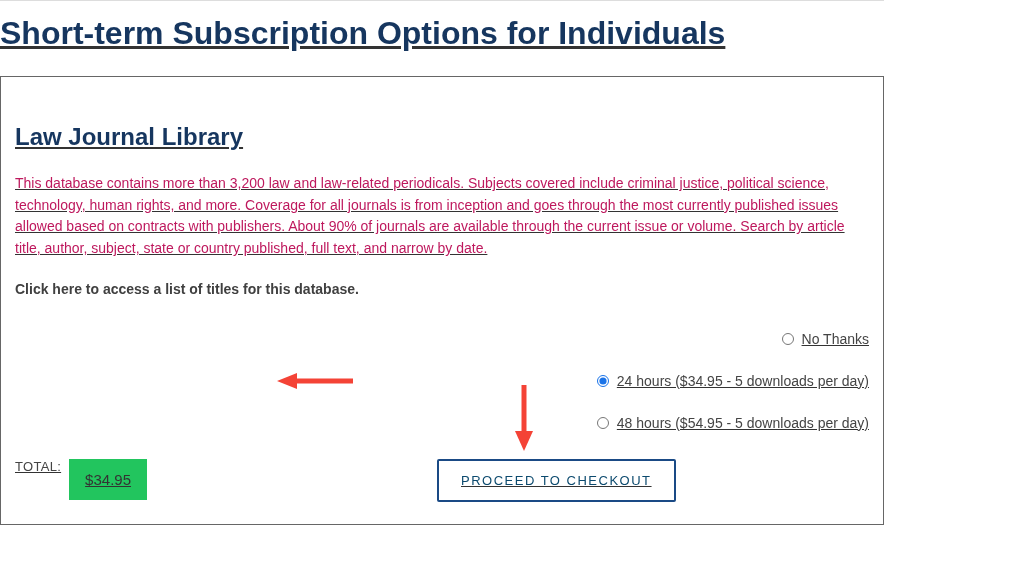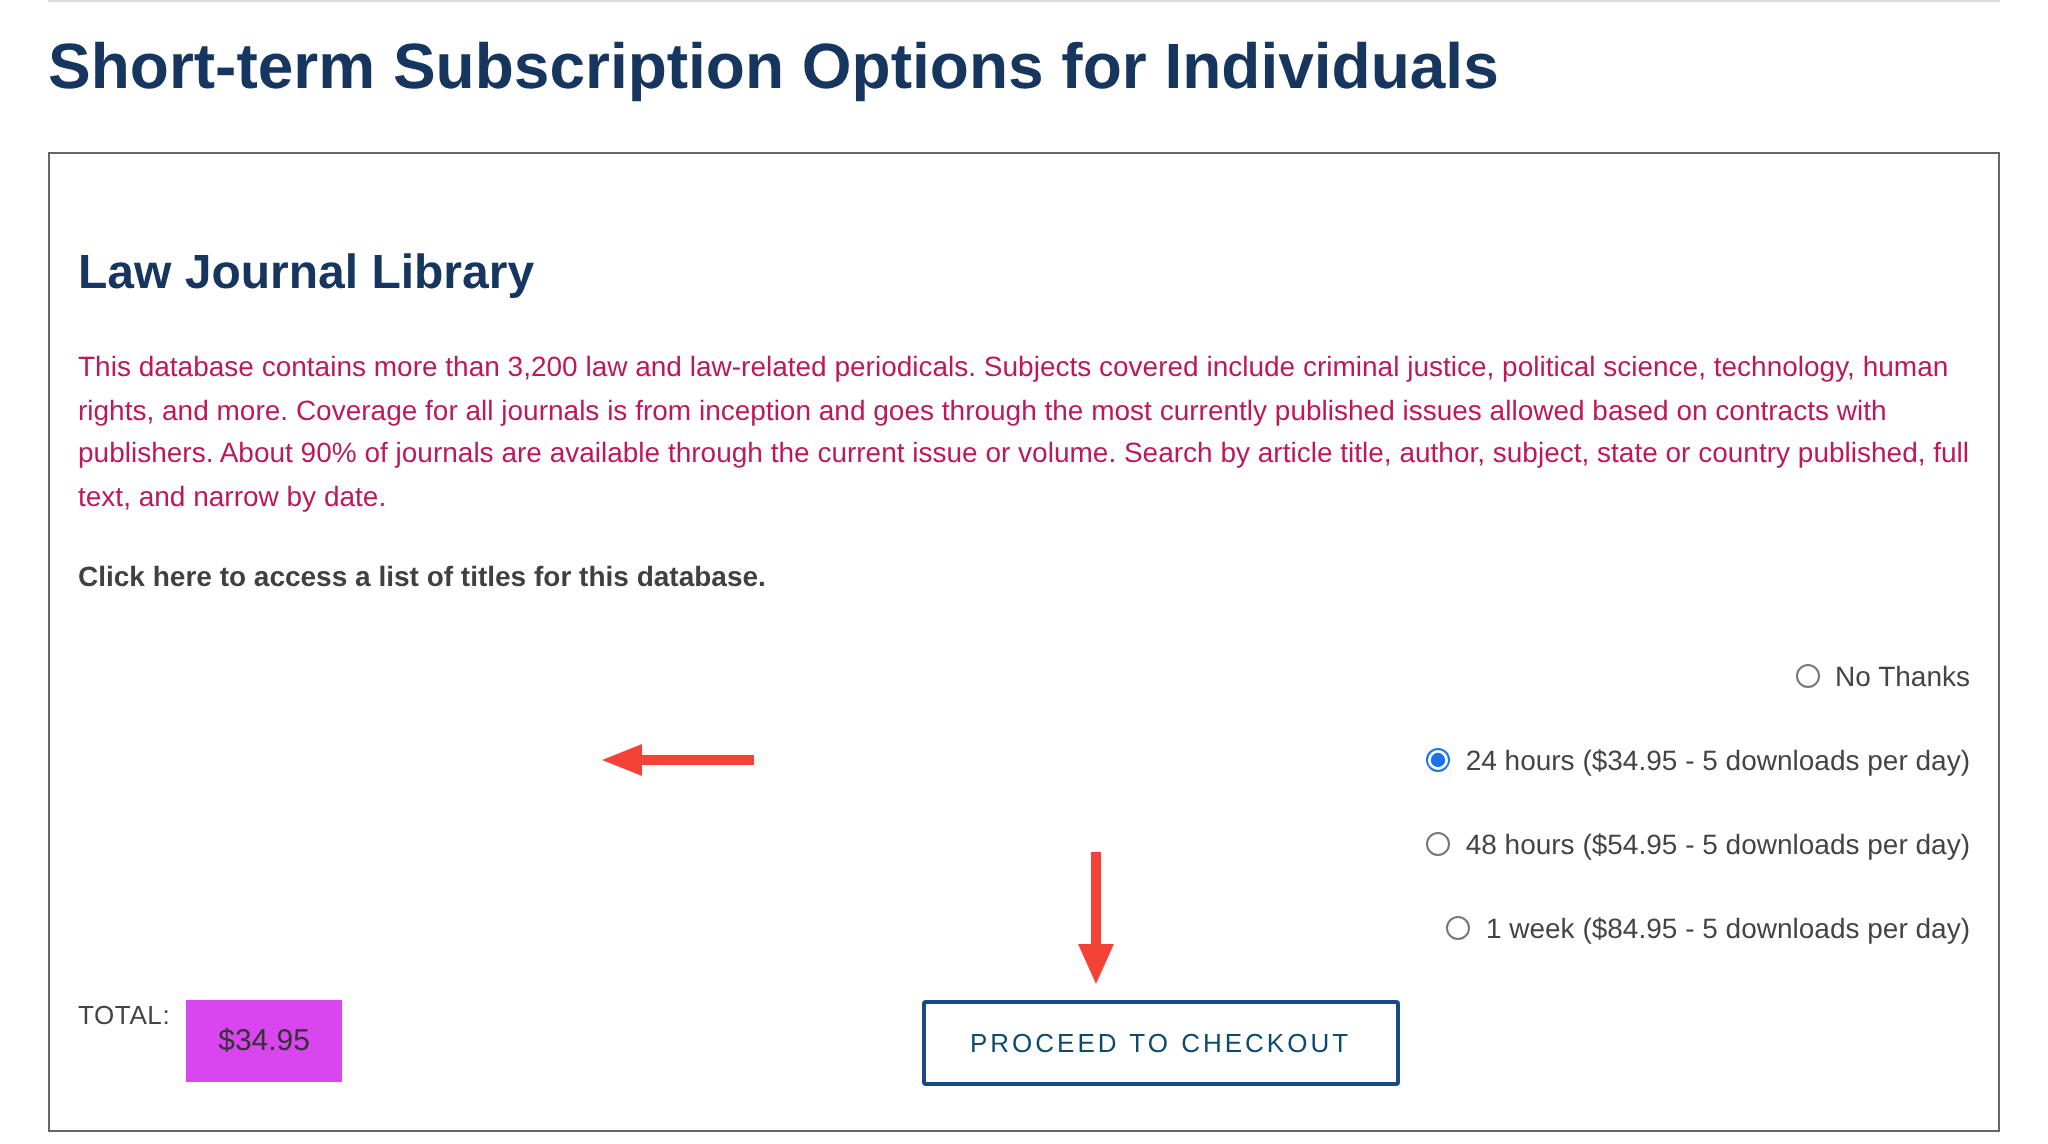--- a/index.html
+++ b/index.html
@@ -3,22 +3,23 @@
 <meta charset="utf-8">
 <style>
   * { box-sizing: border-box; }
   body {
     margin: 0;
     font-family: Arial, Helvetica, sans-serif;
     background: #fff;
     color: #333;
   }
   .page {
-    width: 1024px;
-    padding: 0 24px;
+    width: 884px;
+    padding: 0 0;
+    text-decoration: underline;
   }
   .top-divider {
     height: 1px;
     background: #ddd;
     margin-bottom: 0;
   }
   .page-title {
     font-size: 32px;
     font-weight: 700;
     color: #16365f;
@@ -76,21 +77,21 @@
     display: flex;
     align-items: flex-start;
   }
   .total-label {
     font-size: 13px;
     color: #444;
     margin-right: 8px;
     letter-spacing: 0.3px;
   }
   .total-box {
-    background: #d946ef;
+    background: #22c55e;
     padding: 12px 16px;
     font-size: 15px;
     color: #333;
     min-width: 70px;
   }
   .checkout-btn {
     margin-left: 290px;
     border: 2px solid #1a4a85;
     background: #fff;
     color: #0c4a6e;
@@ -137,24 +138,20 @@
           <line x1="78" y1="10" x2="18" y2="10" stroke="#f44336" stroke-width="5"></line>
           <polygon points="2,10 22,2 22,18" fill="#f44336"></polygon>
         </svg>
       </div>
 
       <div class="option">
         <input type="radio" name="sub" id="opt2" style="">
         <label for="opt2">48 hours ($54.95 - 5 downloads per day)</label>
       </div>
 
-      <div class="option">
-        <input type="radio" name="sub" id="opt3" style="">
-        <label for="opt3">1 week ($84.95 - 5 downloads per day)</label>
-      </div>
 
     </div>
 
     <div class="footer-row" style="position:relative;">
       <span class="total-label">TOTAL:</span>
       <span class="total-box">$34.95</span>
 
       <button class="checkout-btn">PROCEED TO CHECKOUT</button>
 
       <svg class="arrow-down" style="left:498px; top:-76px;" width="22" height="70" viewBox="0 0 22 70">

